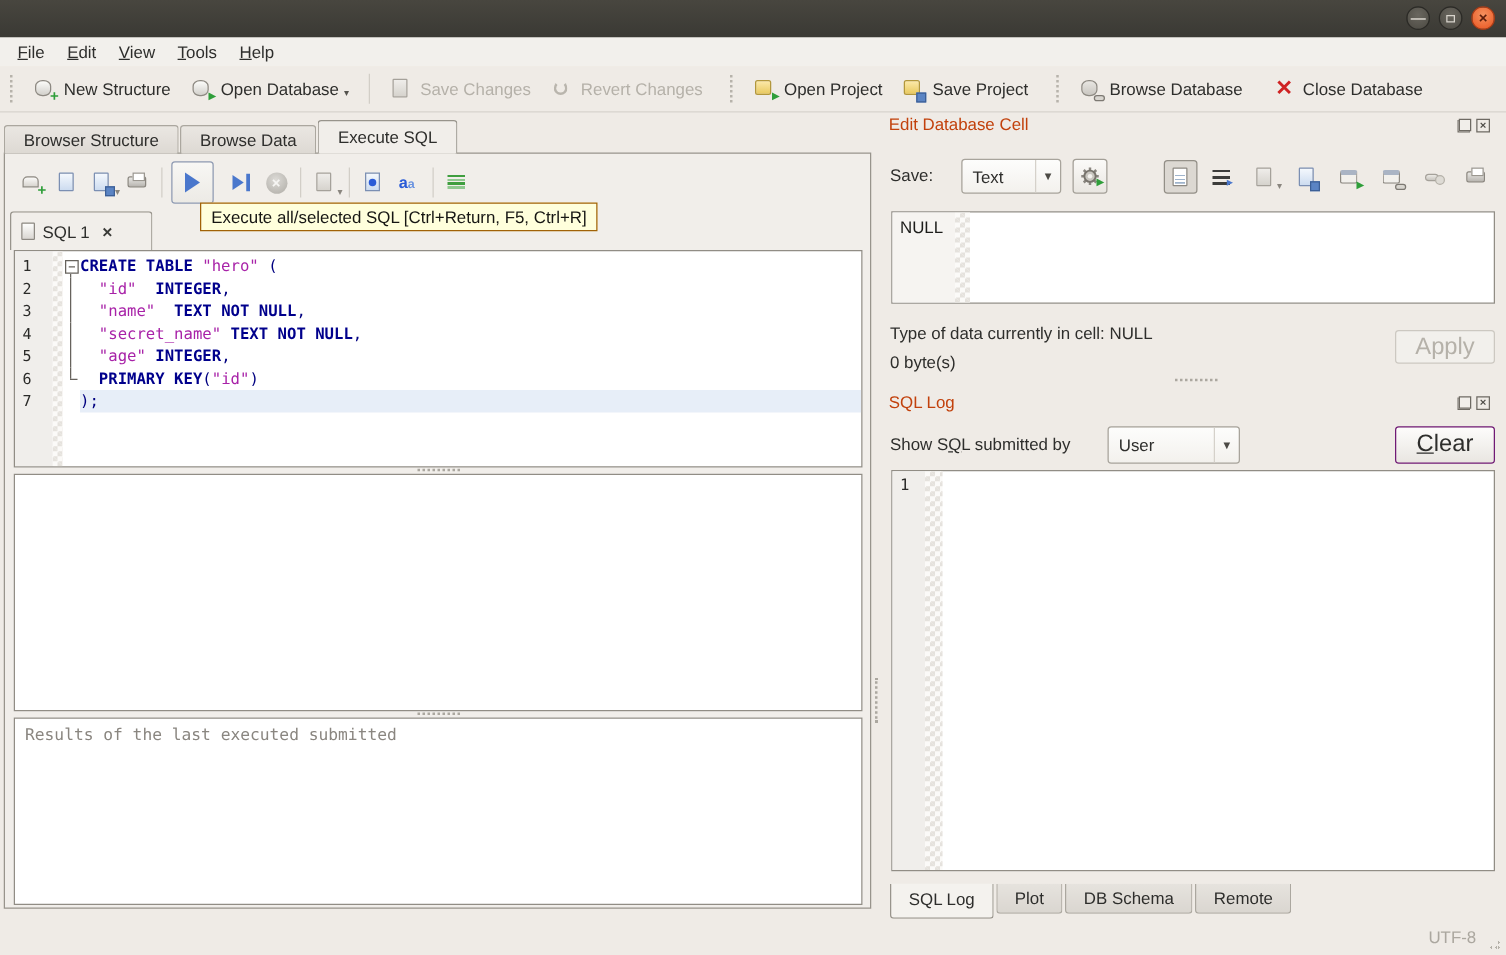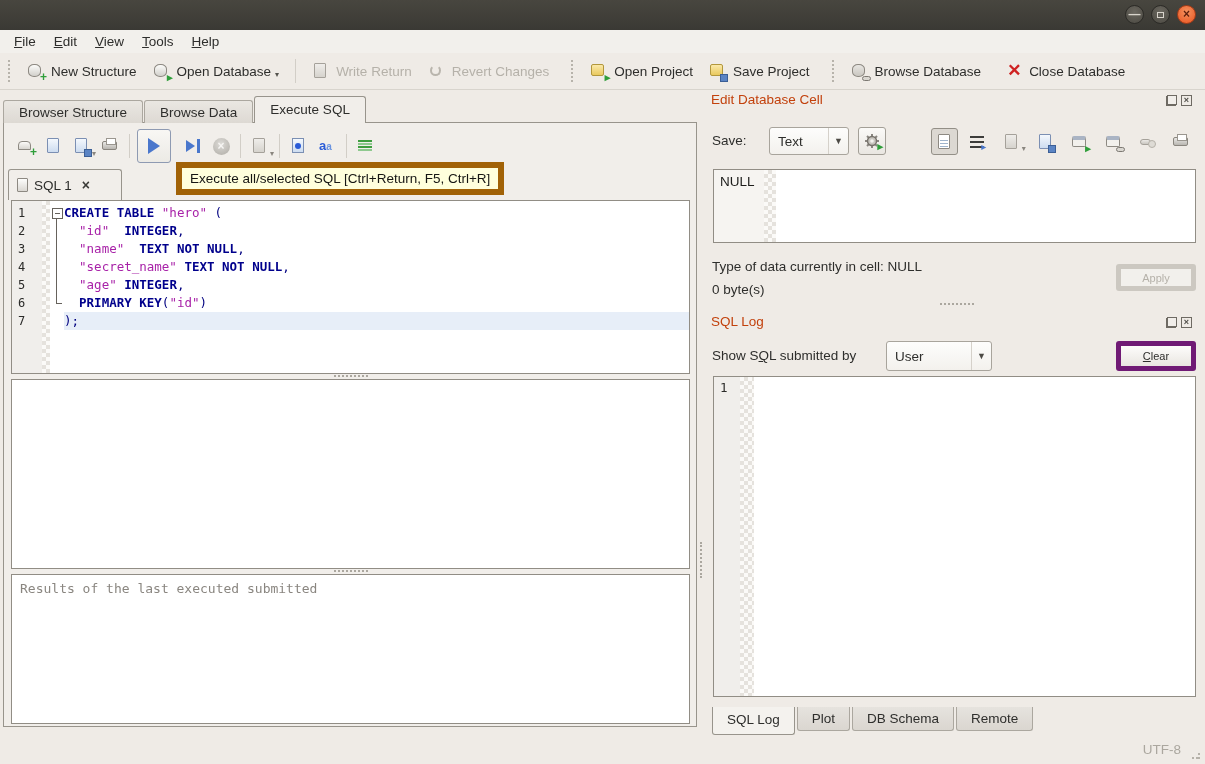--- a/index.html
+++ b/index.html
@@ -98,39 +98,39 @@
   .dock-title{position:absolute;font-size:13.5px;color:#c2410c}
   .dock-icons{position:absolute;display:flex;gap:4px}
   .dicon{width:11px;height:11px;position:relative}
   .dicon.float::before{content:"";position:absolute;left:0;bottom:0;width:8px;height:8px;border:1px solid #6e6a63;background:#f1eeea}
   .dicon.float::after{content:"";position:absolute;right:0;top:0;width:8px;height:8px;border:1px solid #6e6a63;background:#f1eeea}
   .dicon.close{border:1px solid #6e6a63;font-size:9px;line-height:9px;text-align:center;color:#4c4a45;font-weight:bold}
   .label13{font-size:13.5px;color:#2e2e2c;position:absolute}
   .combo{position:absolute;background:linear-gradient(#fdfdfc,#f3f1ed);border:1px solid #a8a49c;border-radius:3px;font-size:13.5px;color:#2e2e2c;display:flex;align-items:center}
   .combo .val{flex:1;padding-left:8px}
   .combo .arr{width:20px;text-align:center;color:#4c4a45;font-size:9px;border-left:1px solid #d5d1ca;align-self:stretch;display:flex;align-items:center;justify-content:center}
-  .pushbtn{position:absolute;border:5px solid #701a75;border-radius:3px;background:linear-gradient(#fdfcfb,#e9e6e1);font-size:11px;color:#2e2e2c;display:flex;align-items:center;justify-content:center}
+  .pushbtn{position:absolute;border:1px solid #701a75;border-radius:3px;background:linear-gradient(#fdfcfb,#e9e6e1);font-size:19px;color:#2e2e2c;display:flex;align-items:center;justify-content:center}
   .pushbtn.disabled{background:#f2f0ec;border-color:#ccc8c1;color:#b5b1a9}
   .cellbox{position:absolute;left:713px;top:169px;width:483px;height:74px;border:1px solid #918d85;background:#fff}
   .cellbox .cgut{position:absolute;left:0;top:0;bottom:0;width:50px;background:#f6f4f1}
   .cellbox .cchk{position:absolute;left:50px;top:0;bottom:0;width:12px}
   .cellbox .nulltxt{position:absolute;left:6px;top:4px;font-size:13.5px;color:#1c1c1a}
   .logbox{position:absolute;left:713px;top:376px;width:483px;height:321px;border:1px solid #918d85;background:#fff}
   .logbox .lgut{position:absolute;left:0;top:0;bottom:0;width:26px;background:#f0eeeb}
   .logbox .lchk{position:absolute;left:26px;top:0;bottom:0;width:14px}
   .logbox .lnum{position:absolute;left:6px;top:3px;font-family:"DejaVu Sans Mono",monospace;font-size:12.5px;color:#2b2b29}
   .btabs{position:absolute;left:712px;top:707px;display:flex;align-items:flex-start;height:28px}
   .btab{font-size:13.5px;color:#2e2e2c;padding:0 14px;height:24px;line-height:23px;background:linear-gradient(#e6e3de,#dad6d0);border:1px solid #aba79f;border-top:none;border-radius:0 0 3px 3px;margin-right:2px}
   .btab.active{height:28px;line-height:26px;background:#f4f2ee;border-color:#98948c}
   .ticons{position:absolute;left:931px;top:128px;width:264px;display:flex;justify-content:space-between}
   .tibtn{width:27px;height:27px;display:flex;align-items:center;justify-content:center;position:relative;border-radius:3px}
   .tibtn.pressed{border:1px solid #938f87;background:#dcd8d2}
   .gearbtn{position:absolute;left:858px;top:127px;width:28px;height:28px;border:1px solid #a39f97;border-radius:3px;background:linear-gradient(#fbfaf8,#e9e6e1);display:flex;align-items:center;justify-content:center}
   
-  .tooltip{position:absolute;left:176px;top:162px;background:#ffffdc;border:6px solid #a16207;padding:3px 8px;font-size:13.5px;color:#161613;z-index:50;white-space:nowrap}
+  .tooltip{position:absolute;left:160px;top:162px;background:#ffffdc;border:1px solid #a16207;padding:3px 8px;font-size:13.5px;color:#161613;z-index:50;white-space:nowrap}
   
   .status-enc{position:absolute;right:24px;top:742px;font-size:13.5px;color:#aba79f}
   .grip{position:absolute;right:4px;top:750px;width:10px;height:10px;background:radial-gradient(circle 1px at 2px 8px,#b5b1a9 99%,transparent),radial-gradient(circle 1px at 6px 8px,#b5b1a9 99%,transparent),radial-gradient(circle 1px at 8px 4px,#b5b1a9 99%,transparent),radial-gradient(circle 1px at 8px 8px,#b5b1a9 99%,transparent)}
 </style>
 </head>
 <body>
 
 <div class="titlebar">
   <div class="winbtns">
     <div class="wbtn">—</div>
@@ -162,21 +162,21 @@
         <span class="badge arrow">▸</span>
       </span>
     <span class="lbl">Open Database</span>
     <span class="caret">▾</span>
   </div>
   <div class="tsep"></div>
   <div class="tbtn disabled">
     <span class="ic">
         <span class="doc gray"></span>
       </span>
-    <span class="lbl">Write Return</span>
+    <span class="lbl">Save Changes</span>
   </div>
   <div class="tbtn disabled">
     <span class="ic">
         <span class="undo"></span>
       </span>
     <span class="lbl">Revert Changes</span>
   </div>
   <div class="thandle" style="margin-left:14px"></div>
   <div class="tbtn">
     <span class="ic">

